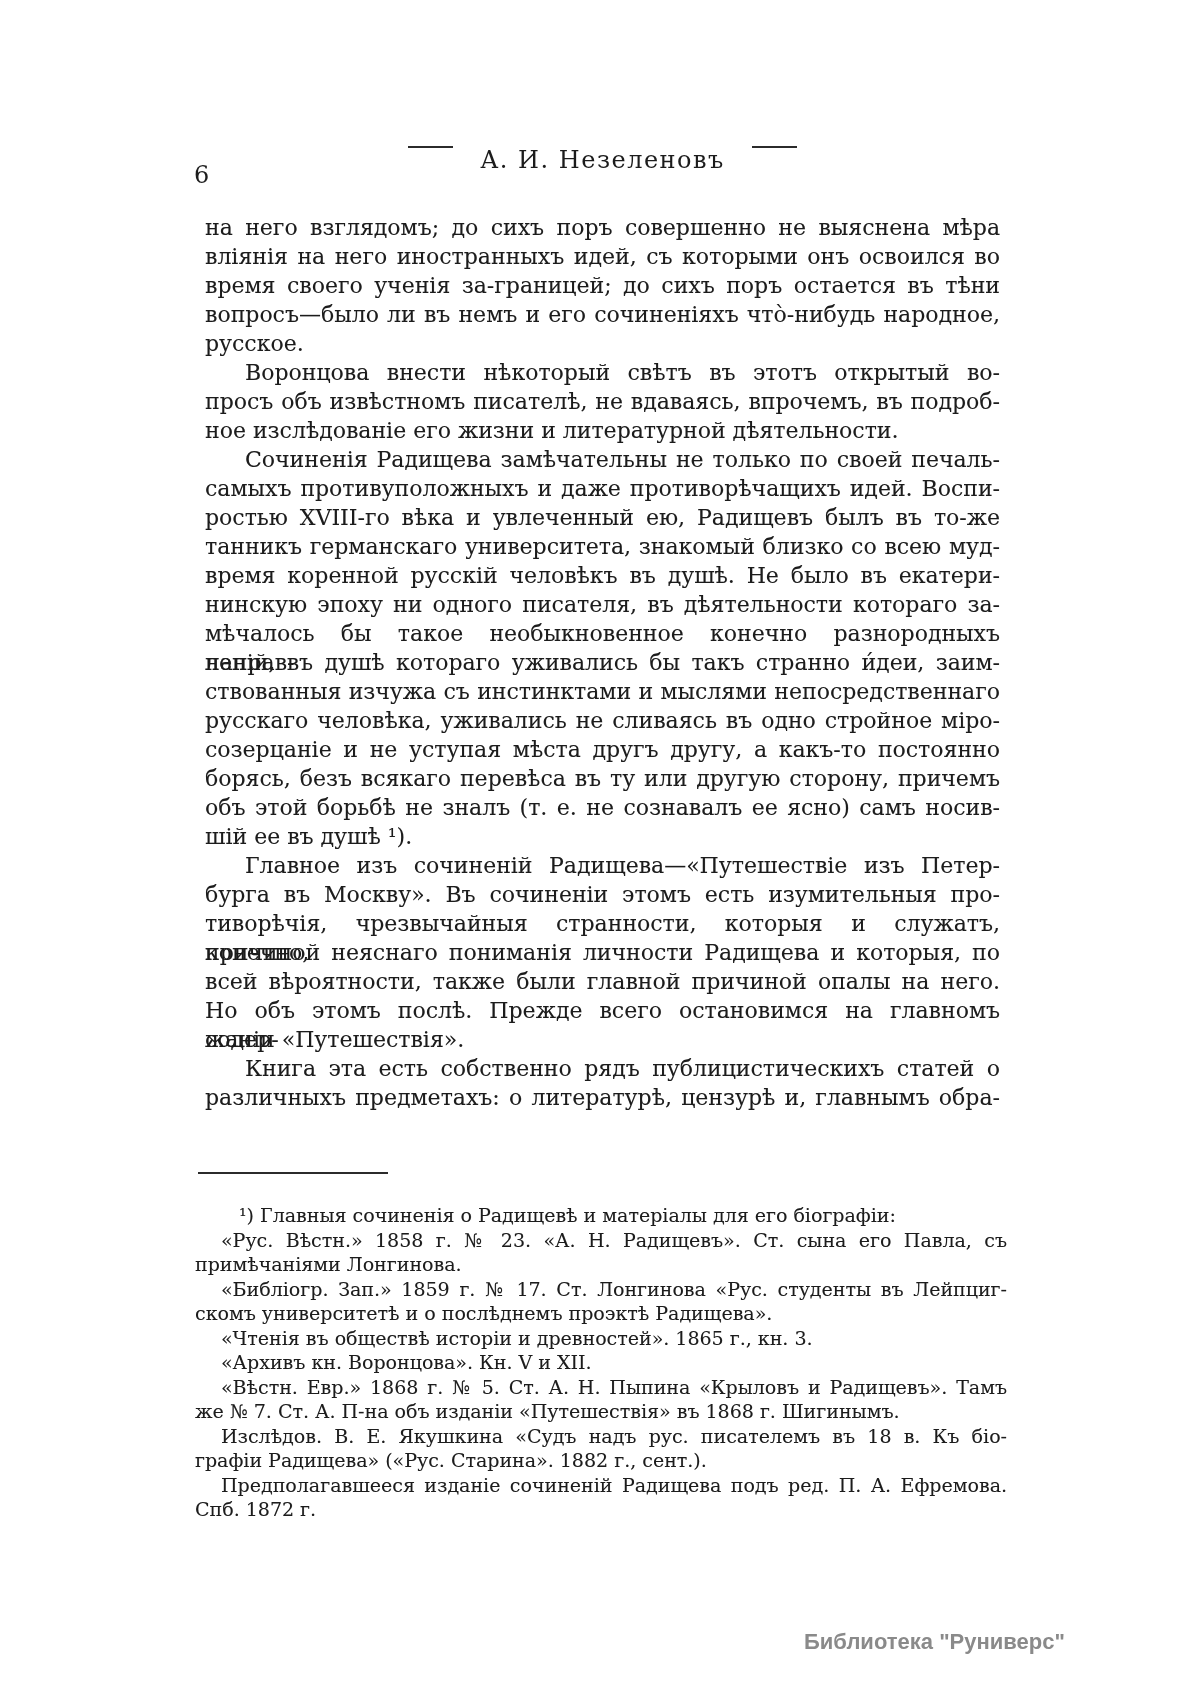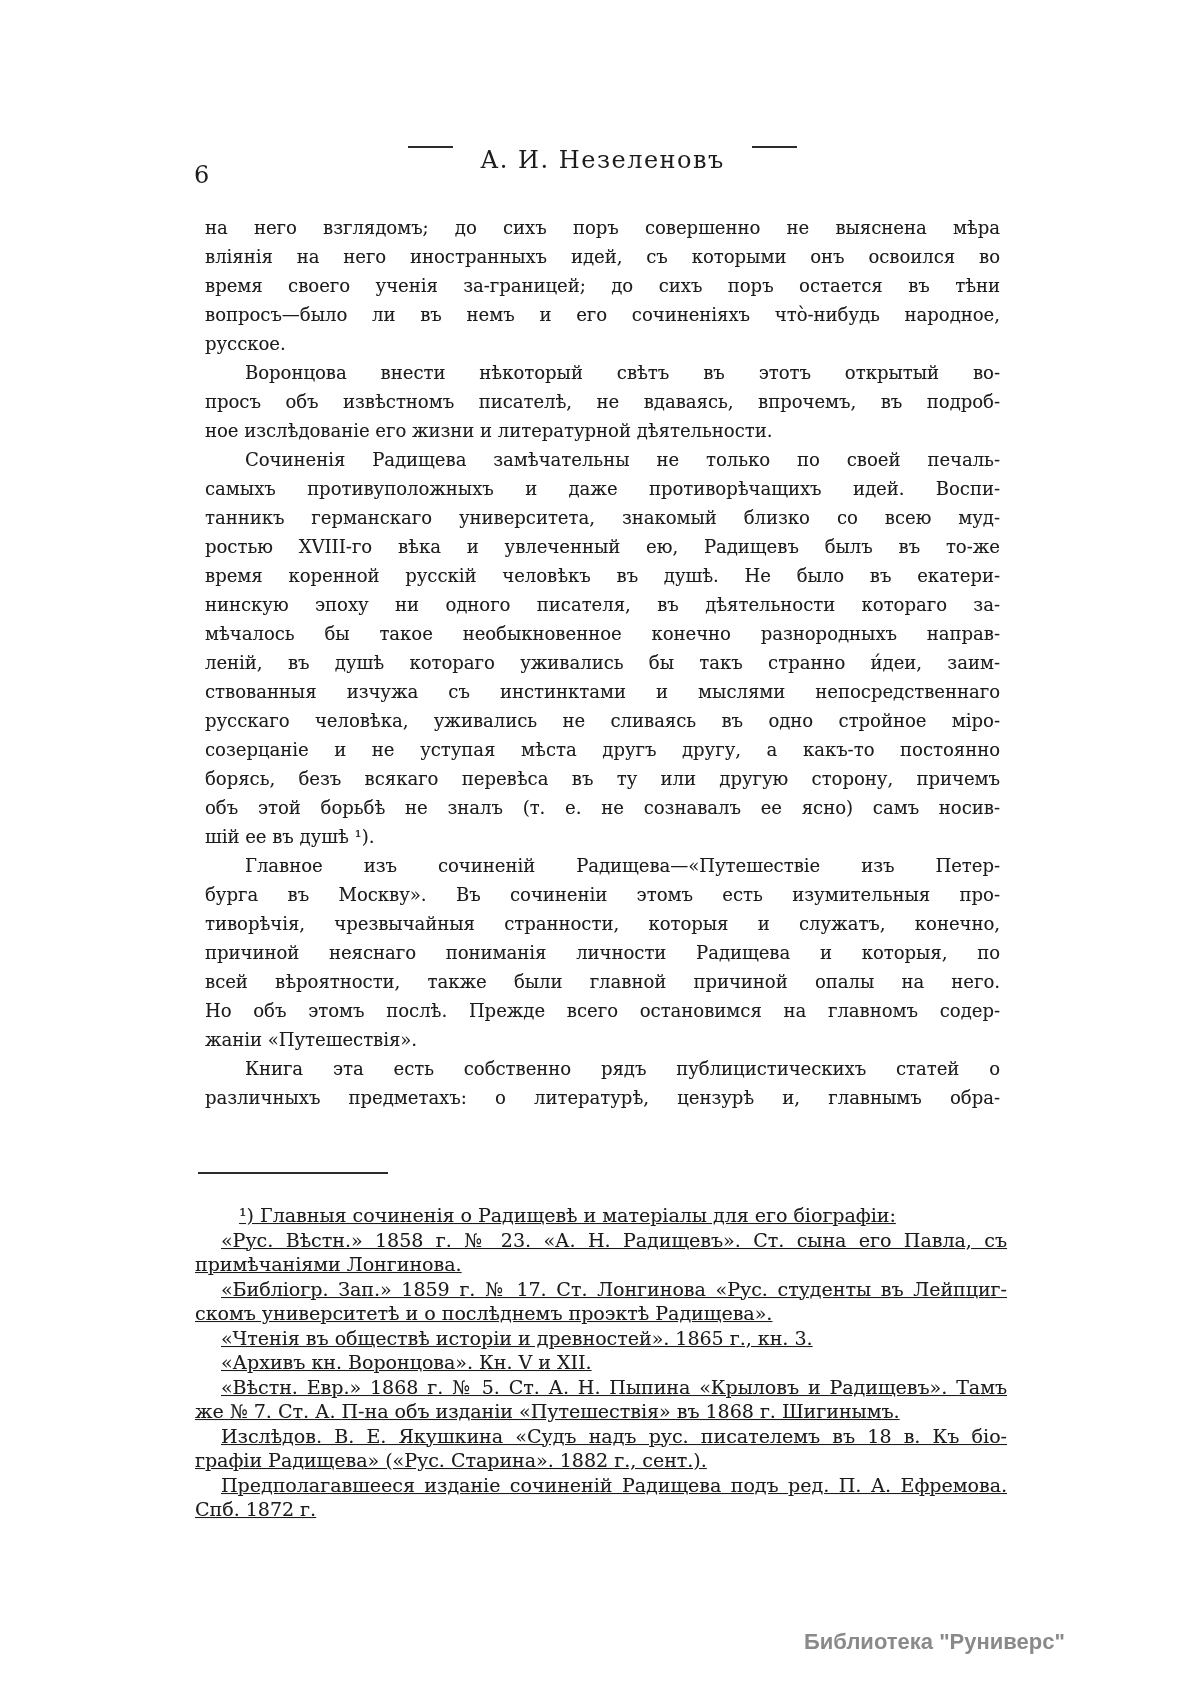--- a/index.html
+++ b/index.html
@@ -45,21 +45,21 @@
   #body-text {
     position: absolute;
     left: 205px;
     top: 213px;
     width: 795px;
     text-shadow: 0.2px 0.2px 0 rgba(25,25,25,0.3);
   }
   .bl {
     height: 29px;
     line-height: 29px;
-    font-size: 18px;
+    font-size: 22px;
     text-align: left;
     white-space: normal;
   }
   .fill { text-align: justify; text-align-last: justify; }
   .ind  { text-indent: 40px; }
   
   #footnote-separator {
     position: absolute;
     left: 198px;
     top: 1172px;
@@ -73,21 +73,20 @@
     left: 195px;
     top: 1203px;
     width: 812px;
     text-shadow: 0.2px 0.2px 0 rgba(25,25,25,0.3);
   }
   .fl {
     height: 24.5px;
     line-height: 24.5px;
     font-size: 19px;
     text-align: left;
-    text-decoration: underline;
   }
   .indf { text-indent: 26px; }
   .ind2 { text-indent: 44px; }
   
   #watermark {
     position: absolute;
     left: 804px;
     top: 1629px;
     font-family: "Liberation Sans", "DejaVu Sans", sans-serif;
     font-weight: bold;
@@ -116,22 +115,22 @@
     <div class="bl fill">время своего ученія за-границей; до сихъ поръ остается въ тѣни</div>
     <div class="bl fill">вопросъ—было ли въ немъ и его сочиненіяхъ что̀-нибудь народное,</div>
     <div class="bl">русское.</div>
 
     <div class="bl fill ind">Воронцова внести нѣкоторый свѣтъ въ этотъ открытый во-</div>
     <div class="bl fill">просъ объ извѣстномъ писателѣ, не вдаваясь, впрочемъ, въ подроб-</div>
     <div class="bl">ное изслѣдованіе его жизни и литературной дѣятельности.</div>
 
     <div class="bl fill ind">Сочиненія Радищева замѣчательны не только по своей печаль-</div>
     <div class="bl fill">самыхъ противуположныхъ и даже противорѣчащихъ идей. Воспи-</div>
+    <div class="bl fill">ростью XVIII-го вѣка и увлеченный ею, Радищевъ былъ въ то-же</div>
     <div class="bl fill">танникъ германскаго университета, знакомый близко со всею муд-</div>
-    <div class="bl fill">ростью XVIII-го вѣка и увлеченный ею, Радищевъ былъ въ то-же</div>
     <div class="bl fill">время коренной русскій человѣкъ въ душѣ. Не было въ екатери-</div>
     <div class="bl fill">нинскую эпоху ни одного писателя, въ дѣятельности котораго за-</div>
     <div class="bl fill">мѣчалось бы такое необыкновенное конечно разнородныхъ направ-</div>
     <div class="bl fill">леній, въ душѣ котораго уживались бы такъ странно и́деи, заим-</div>
     <div class="bl fill">ствованныя изчужа съ инстинктами и мыслями непосредственнаго</div>
     <div class="bl fill">русскаго человѣка, уживались не сливаясь въ одно стройное міро-</div>
     <div class="bl fill">созерцаніе и не уступая мѣста другъ другу, а какъ-то постоянно</div>
     <div class="bl fill">борясь, безъ всякаго перевѣса въ ту или другую сторону, причемъ</div>
     <div class="bl fill">объ этой борьбѣ не зналъ (т. е. не сознавалъ ее ясно) самъ носив-</div>
     <div class="bl">шій ее въ душѣ ¹).</div>

